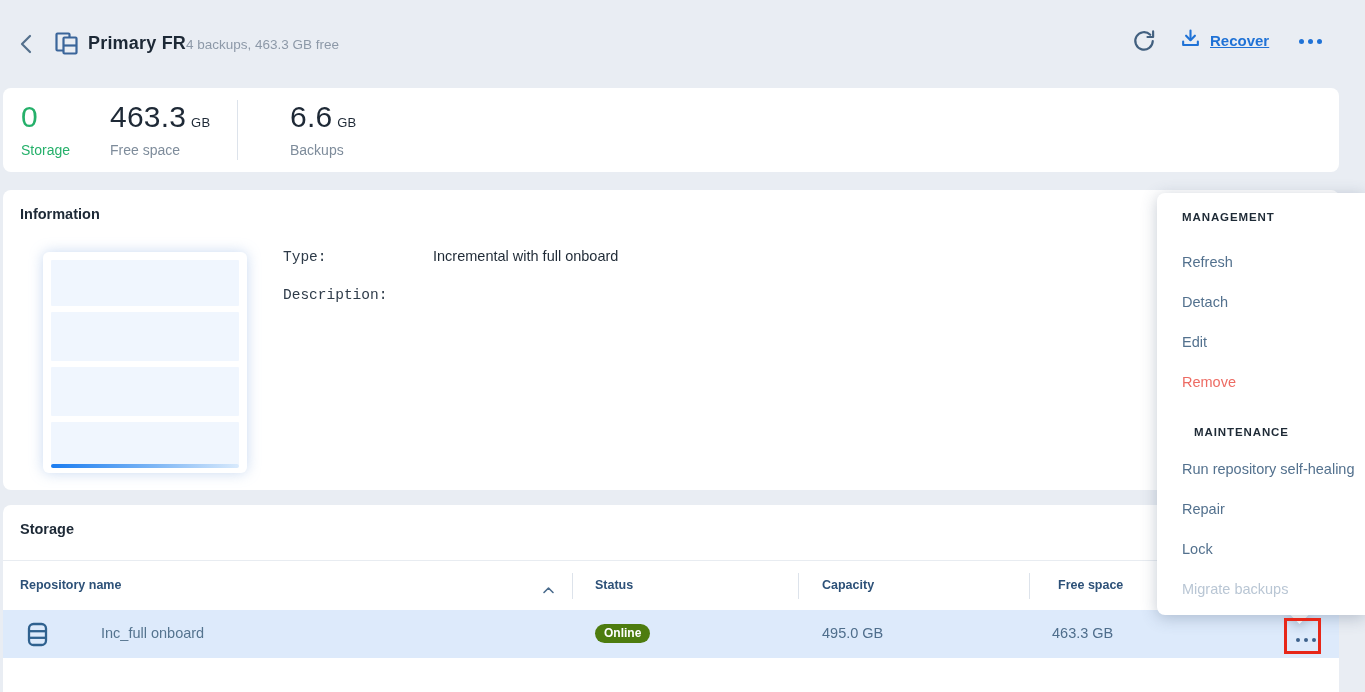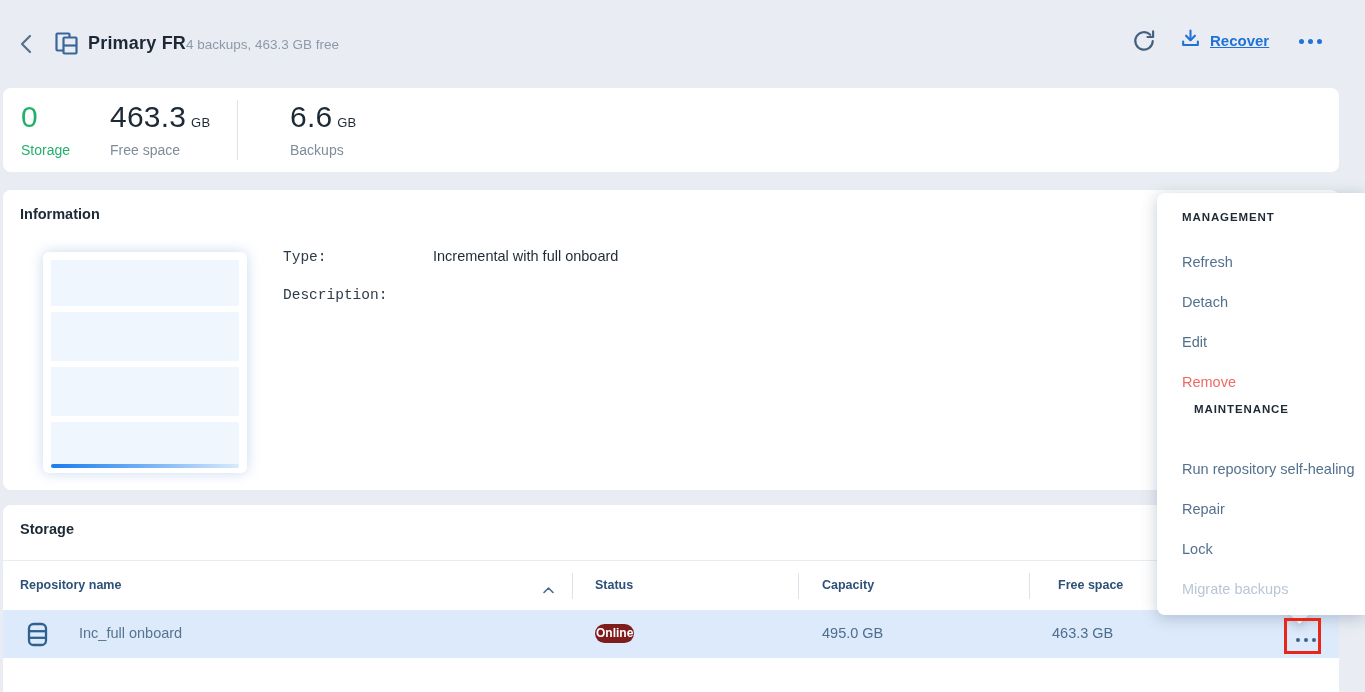--- a/index.html
+++ b/index.html
@@ -58,38 +58,38 @@
   .th { position:absolute; top:0; height:49px; line-height:49px; font-size:12.5px; font-weight:700; color:#2d5178; cursor:pointer; }
   .th-name { left:17px; }
   .th-status { left:592px; }
   .th-capacity { left:819px; }
   .th-free { left:1055px; }
   .sort-caret { position:absolute; left:539px; top:20px; cursor:pointer; }
   .col-div { position:absolute; top:12px; height:26px; width:1px; background:#dde3eb; }
   .cd1{left:569px;} .cd2{left:795px;} .cd3{left:1026px;} .cd4{left:1184px;}
   .trow { position:absolute; left:0; right:0; top:105px; height:48px; background:#ddeafb; cursor:pointer; }
   .row-icon { position:absolute; left:24px; top:12px; }
-  .row-name { position:absolute; left:76px; top:15px; font-size:14.5px; color:#55748f; }
-  .badge { position:absolute; left:592px; top:14px; background:#7f1d1d; color:#fff; font-size:12px; font-weight:700;
-           padding:2px 1px 3px; border-radius:10px; }
+  .row-name { position:absolute; left:98px; top:15px; font-size:14.5px; color:#55748f; }
+  .badge { position:absolute; left:592px; top:14px; background:#4d7c0f; color:#fff; font-size:12px; font-weight:700;
+           padding:2px 9px 3px; border-radius:10px; }
   .row-val { position:absolute; top:15px; font-size:14.5px; color:#4f6e8c; }
   .rv-cap { left:819px; } .rv-free { left:1049px; }
   .row-more { position:absolute; left:1293px; top:28px; }
 
   
   .menu { position:absolute; left:1157px; top:193px; width:208px; height:422px; background:#fff;
           border-radius:8px 0 0 8px; box-shadow:0 3px 16px rgba(60,80,110,.30); z-index:20; }
   .menu-tail { position:absolute; left:1292px; top:606px; width:15px; height:15px; background:#fff;
                transform:rotate(45deg); box-shadow:3px 3px 8px rgba(60,80,110,.22); z-index:19; }
   .menu-line { position:absolute; left:25px; white-space:nowrap; font-size:14.5px; color:#53718e; cursor:pointer; }
   .menu-header { font-size:11.5px; font-weight:700; color:#1e2a36; letter-spacing:.9px; cursor:default; }
   .ml-danger { color:#ed6b63; }
   .ml-disabled { color:#b9c6d4; cursor:default; }
   .mt0{top:18px;} .mt1{top:61px;text-align:right;} .mt2{top:101px;} .mt3{top:141px;} .mt4{top:181px;}
-  .mt5{top:210px;padding-left:12px;} .mt6{top:268px;} .mt7{top:308px;} .mt8{top:348px;} .mt9{top:388px;}
+  .mt5{top:233px;padding-left:12px;} .mt6{top:268px;} .mt7{top:308px;} .mt8{top:348px;} .mt9{top:388px;}
 
   
   .redbox { position:absolute; left:1284px; top:618px; width:37px; height:36px; border:3px solid #e72719; z-index:30; }
 </style>
 </head>
 <body>
 
 <div class="page">
 
   <header class="topbar">

